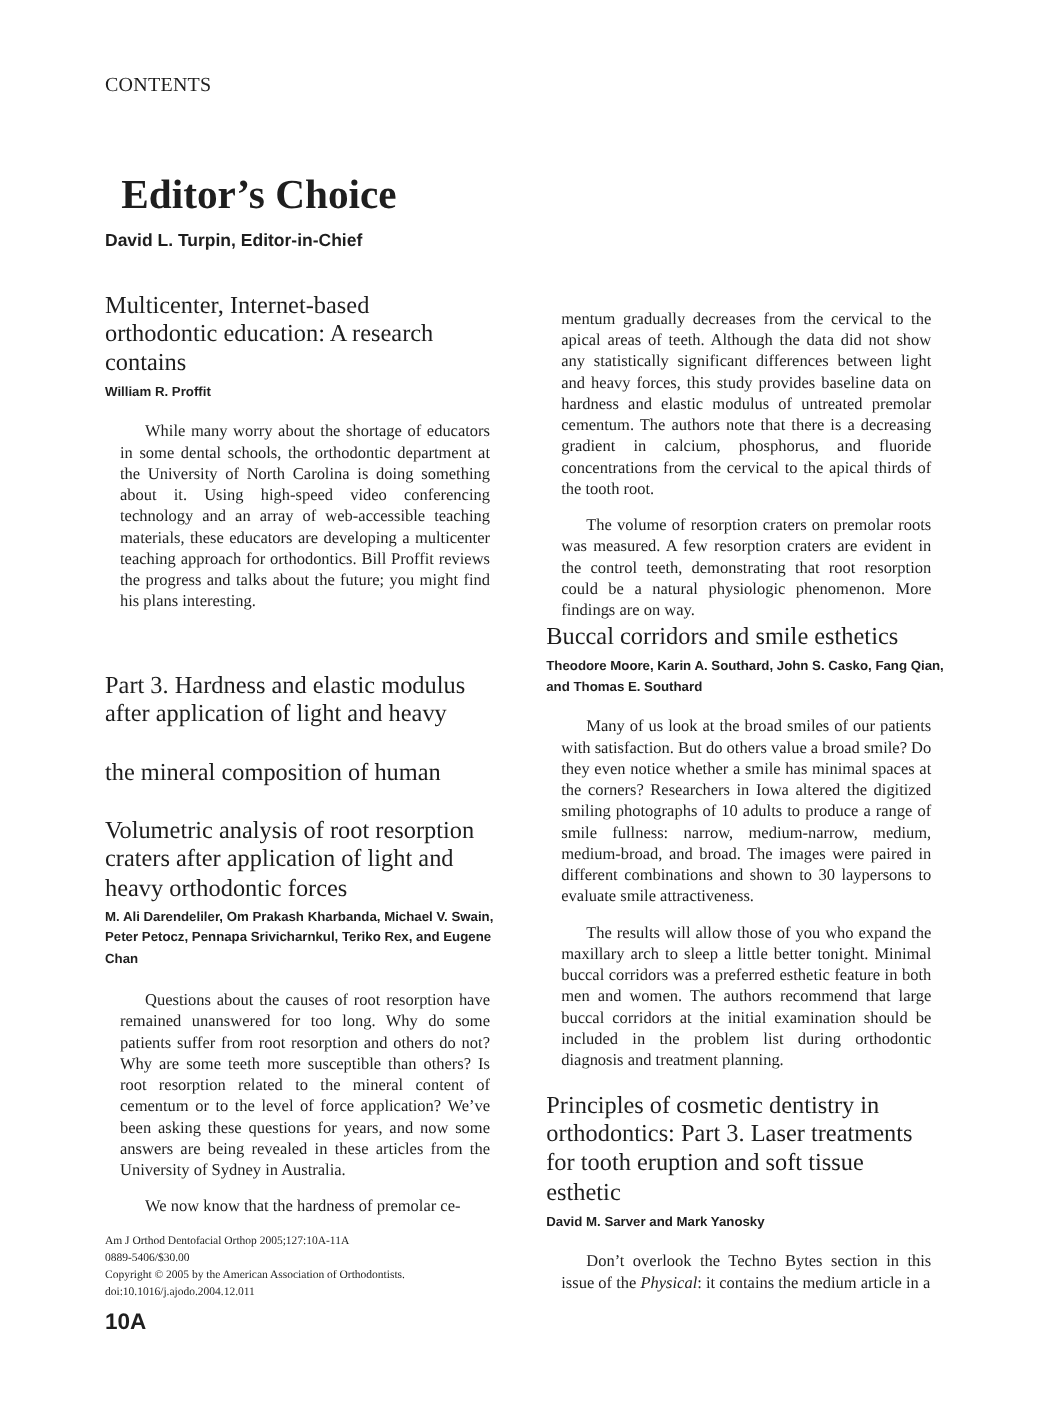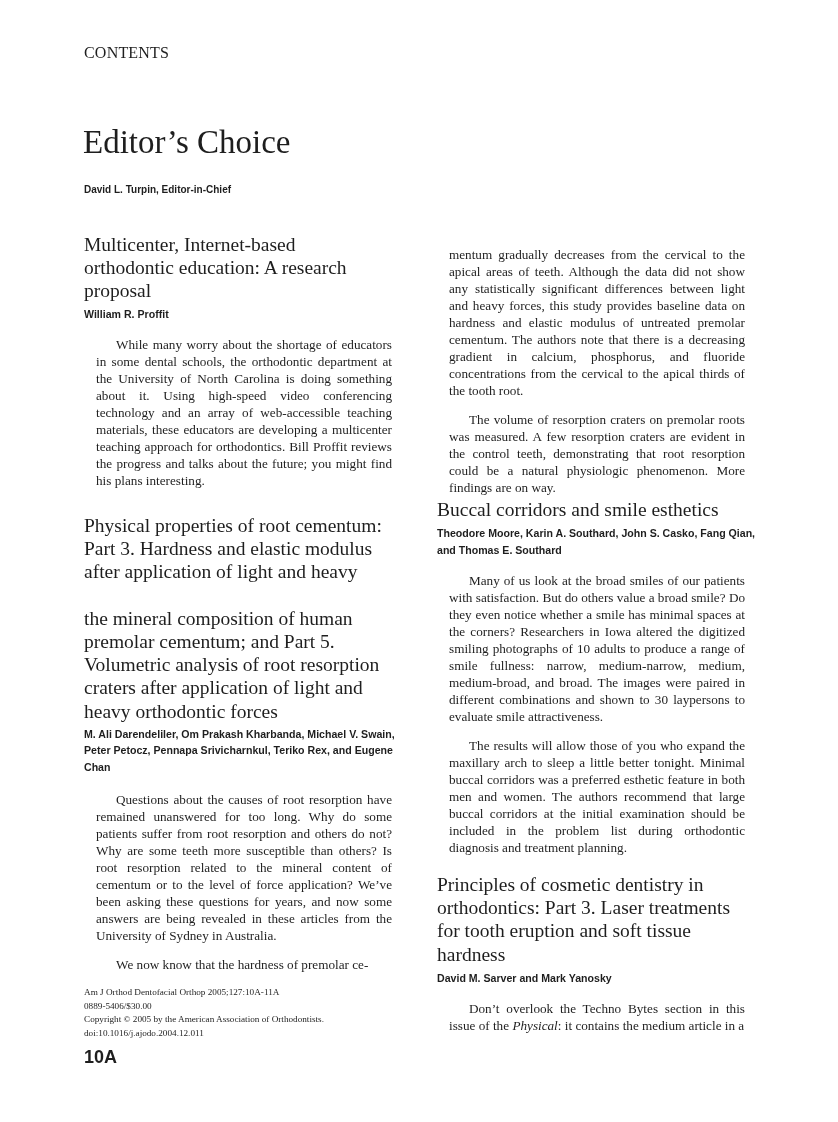--- a/index.html
+++ b/index.html
@@ -1,65 +1,65 @@
 <!DOCTYPE html>
 <html><head>
   <meta charset="utf-8">
   <style>
     html, body { margin: 0; padding: 0; background: #ffffff; }
     body { width: 838px; height: 1122px; position: relative; overflow: hidden; color: #1e1e1e; }
     .serif { font-family: "Liberation Serif", "DejaVu Serif", serif; }
     .sans { font-family: "Liberation Sans", "DejaVu Sans", sans-serif; }
     .abs { position: absolute; }
 
-    .section-label { left: 84px; top: 44px; font-size: 16px; letter-spacing: 0.2px; }
+    .section-label { left: 84px; top: 60px; font-size: 16px; letter-spacing: 0.2px; }
     .page-title { left: 83px; top: 122px; font-size: 33px; line-height: 40px; }
-    .editor { left: 84px; top: 184px; font-size: 10px; font-weight: bold; }
+    .editor { left: 84px; top: 184px; font-size: 14px; font-weight: bold; }
 
     .col { width: 320px; }
     .col-left { left: 84px; }
     .col-right { left: 437px; }
 
     .art-title { font-size: 19.5px; line-height: 23.2px; margin: 0; font-weight: normal; }
     .art-authors { font-size: 10.6px; font-weight: bold; line-height: 16.5px; margin: 16px 0 0 0; }
     .art-body p { margin: 12px; font-size: 13.2px; line-height: 17px; text-align: justify; text-indent: 20px; }
     .art-body p.cont { text-indent: 0; }
     .art-body { margin-top: 16px; }
 
     .footer-meta { left: 84px; top: 986px; font-size: 9.2px; line-height: 13.5px; }
     .page-num { left: 84px; top: 1047px; font-size: 18px; font-weight: bold; }
     em { font-style: italic; }
   </style>
 </head>
 <body>
 
 <div class="abs serif section-label">CONTENTS</div>
-<h1 class="abs serif page-title" style="margin:0;font-weight:normal;">Editor’s Choice</h1>
+<h1 class="abs serif page-title" style="margin:14px;font-weight:bold;">Editor’s Choice</h1>
 <div class="abs sans editor">David L. Turpin, Editor-in-Chief</div>
 
 <div class="abs col col-left" style="top:233px;">
   <h2 class="serif art-title">
     <span>Multicenter, Internet-based</span><br>
     <span>orthodontic education: A research</span><br>
-    <span>proposal</span>
+    <span>contains</span>
   </h2>
   <div class="sans art-authors" style="margin-top:3px;">William R. Proffit</div>
   <div class="serif art-body" style="margin-top:14px;">
     <p>While many worry about the shortage of educators in some dental schools, the orthodontic department at the University of North Carolina is doing something about it. Using high-speed video conferencing technology and an array of web-accessible teaching materials, these educators are developing a multicenter teaching approach for orthodontics. Bill Proffit reviews the progress and talks about the future; you might find his plans interesting.</p>
   </div>
 </div>
 
 <div class="abs col col-left" style="top:514px;">
   <h2 class="serif art-title">
-    <span>Physical properties of root cementum:</span><br>
+    <br>
     <span>Part 3. Hardness and elastic modulus</span><br>
     <span>after application of light and heavy</span><br>
     <br>
     <span>the mineral composition of human</span><br>
-    <span>premolar cementum; and Part 5.</span><br>
+    <br>
     <span>Volumetric analysis of root resorption</span><br>
     <span>craters after application of light and</span><br>
     <span>heavy orthodontic forces</span>
   </h2>
   <div class="sans art-authors" style="margin-top:3px;">M. Ali Darendeliler, Om Prakash Kharbanda, Michael V. Swain, Peter Petocz, Pennapa Srivicharnkul, Teriko Rex, and Eugene Chan</div>
   <div class="serif art-body" style="margin-top:16px;">
     <p>Questions about the causes of root resorption have remained unanswered for too long. Why do some patients suffer from root resorption and others do not? Why are some teeth more susceptible than others? Is root resorption related to the mineral content of cementum or to the level of force application? We’ve been asking these questions for years, and now some answers are being revealed in these articles from the University of Sydney in Australia.</p>
     <p style="text-align:left;">We now know that the hardness of premolar ce-</p>
   </div>
 </div>
@@ -86,19 +86,19 @@
     <p>Many of us look at the broad smiles of our patients with satisfaction. But do others value a broad smile? Do they even notice whether a smile has minimal spaces at the corners? Researchers in Iowa altered the digitized smiling photographs of 10 adults to produce a range of smile fullness: narrow, medium-narrow, medium, medium-broad, and broad. The images were paired in different combinations and shown to 30 laypersons to evaluate smile attractiveness.</p>
     <p>The results will allow those of you who expand the maxillary arch to sleep a little better tonight. Minimal buccal corridors was a preferred esthetic feature in both men and women. The authors recommend that large buccal corridors at the initial examination should be included in the problem list during orthodontic diagnosis and treatment planning.</p>
   </div>
 </div>
 
 <div class="abs col col-right" style="top:873px;">
   <h2 class="serif art-title">
     <span>Principles of cosmetic dentistry in</span><br>
     <span>orthodontics: Part 3. Laser treatments</span><br>
     <span>for tooth eruption and soft tissue</span><br>
-    <span>hardness</span>
+    <span>esthetic</span>
   </h2>
   <div class="sans art-authors" style="margin-top:4px;">David M. Sarver and Mark Yanosky</div>
   <div class="serif art-body" style="margin-top:14px;">
     <p><span>Don’t overlook the Techno Bytes section in this issue of the </span><em>Physical</em><span>: it contains the medium article in a</span></p>
   </div>
 </div>
 
 </body></html>

